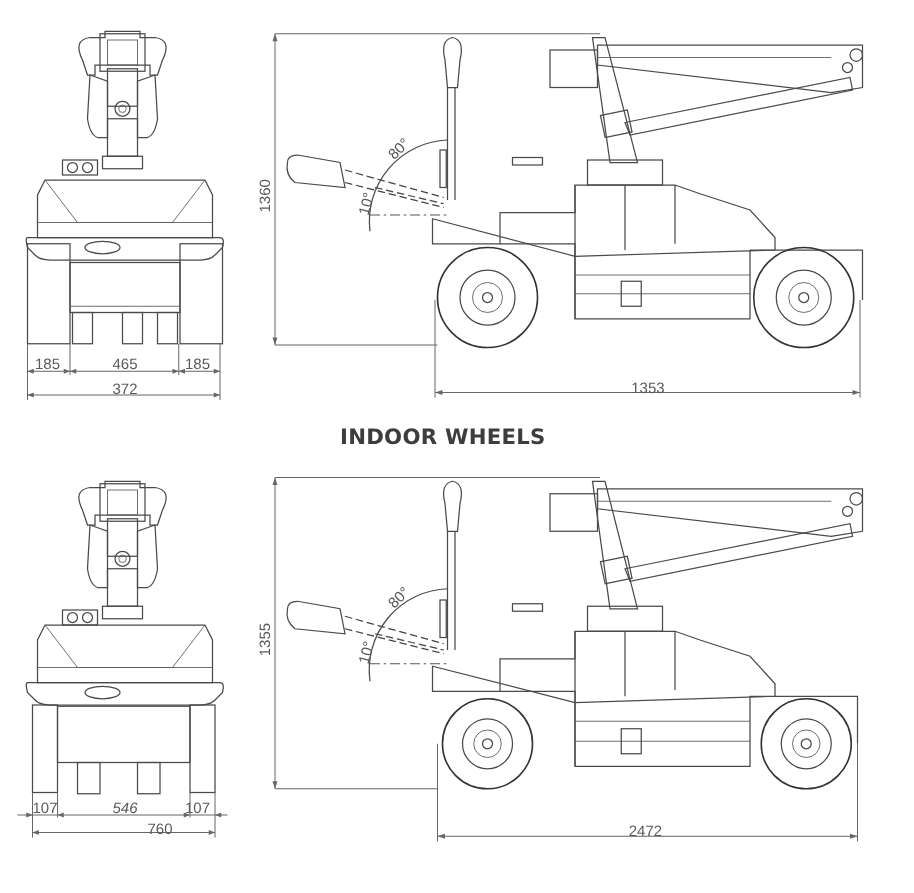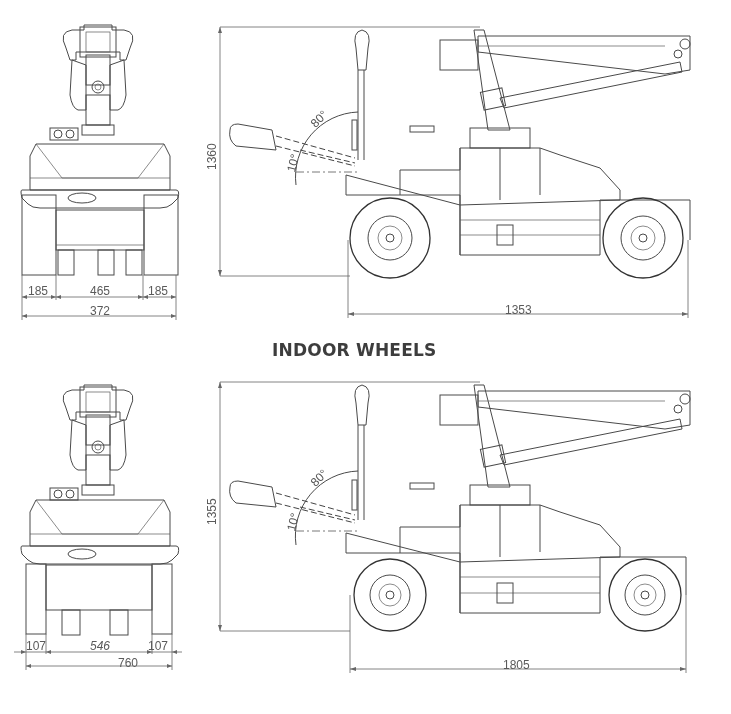--- a/index.html
+++ b/index.html
@@ -211,16 +211,16 @@
     <circle class="lnb" cx="390" cy="240" r="36"></circle>
     <circle class="ln" cx="390" cy="240" r="20"></circle>
     <circle class="lnt" cx="390" cy="240" r="11"></circle>
     <circle class="ln" cx="390" cy="240" r="4"></circle>
     <circle class="lnb" cx="645" cy="240" r="36"></circle>
     <circle class="ln" cx="645" cy="240" r="20"></circle>
     <circle class="lnt" cx="645" cy="240" r="11"></circle>
     <circle class="ln" cx="645" cy="240" r="4"></circle>
   </svg>
   <span class="dimtxt vtxt" style="left:205px;top:170px;">1355</span>
-  <span class="dimtxt" style="left:503px;top:303px;">1805</span>
+  <span class="dimtxt" style="left:503px;top:303px;">2472</span>
   <span class="angtxt" style="left:310px;top:116px;transform:rotate(-45deg);">80°</span>
   <span class="angtxt" style="left:284px;top:174px;transform:rotate(-75deg);transform-origin:left top;">10°</span>
 </div>
 
 </body></html>

